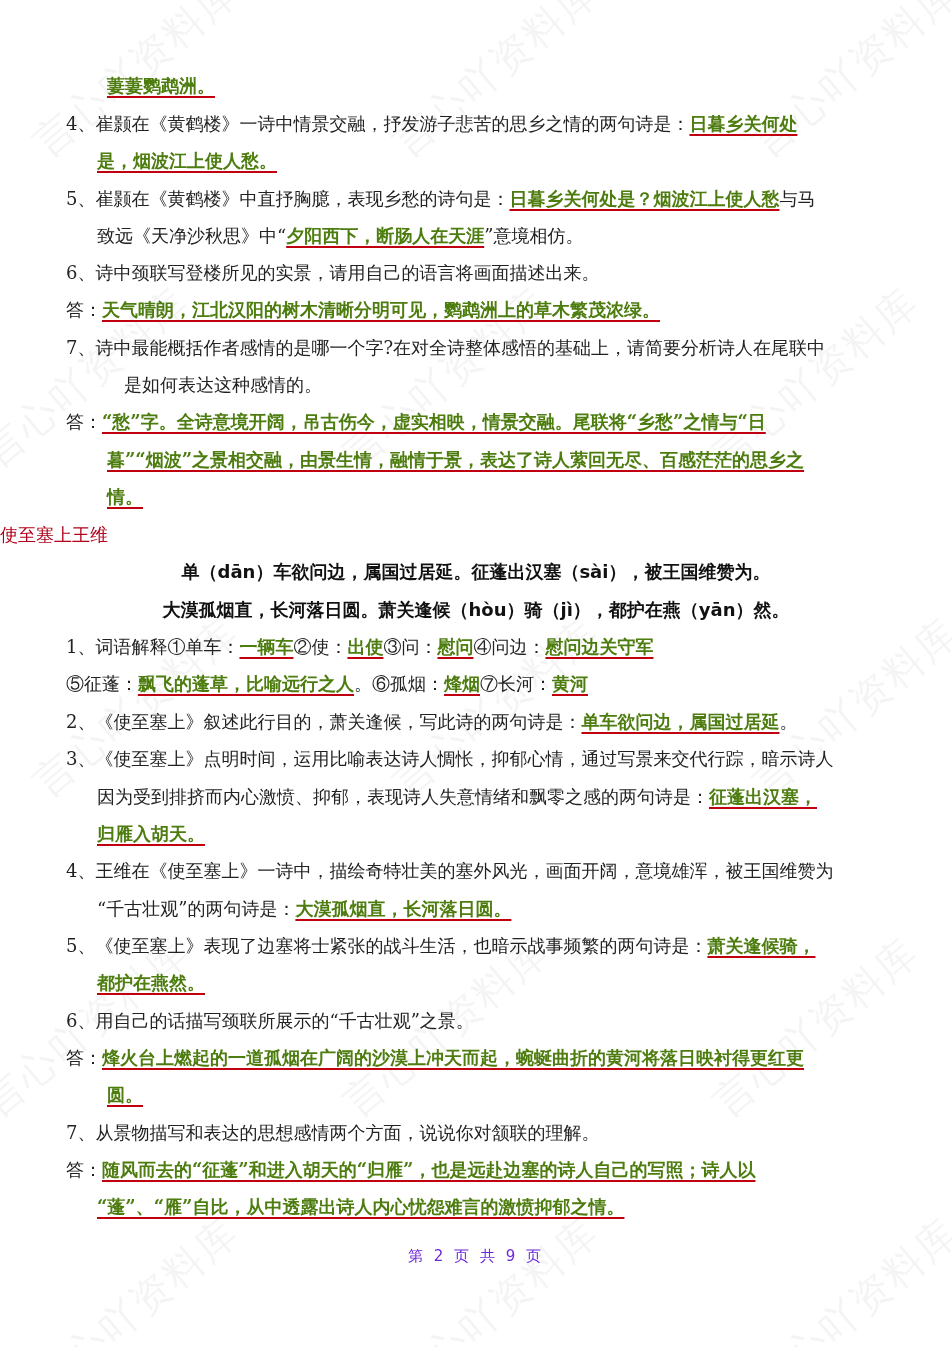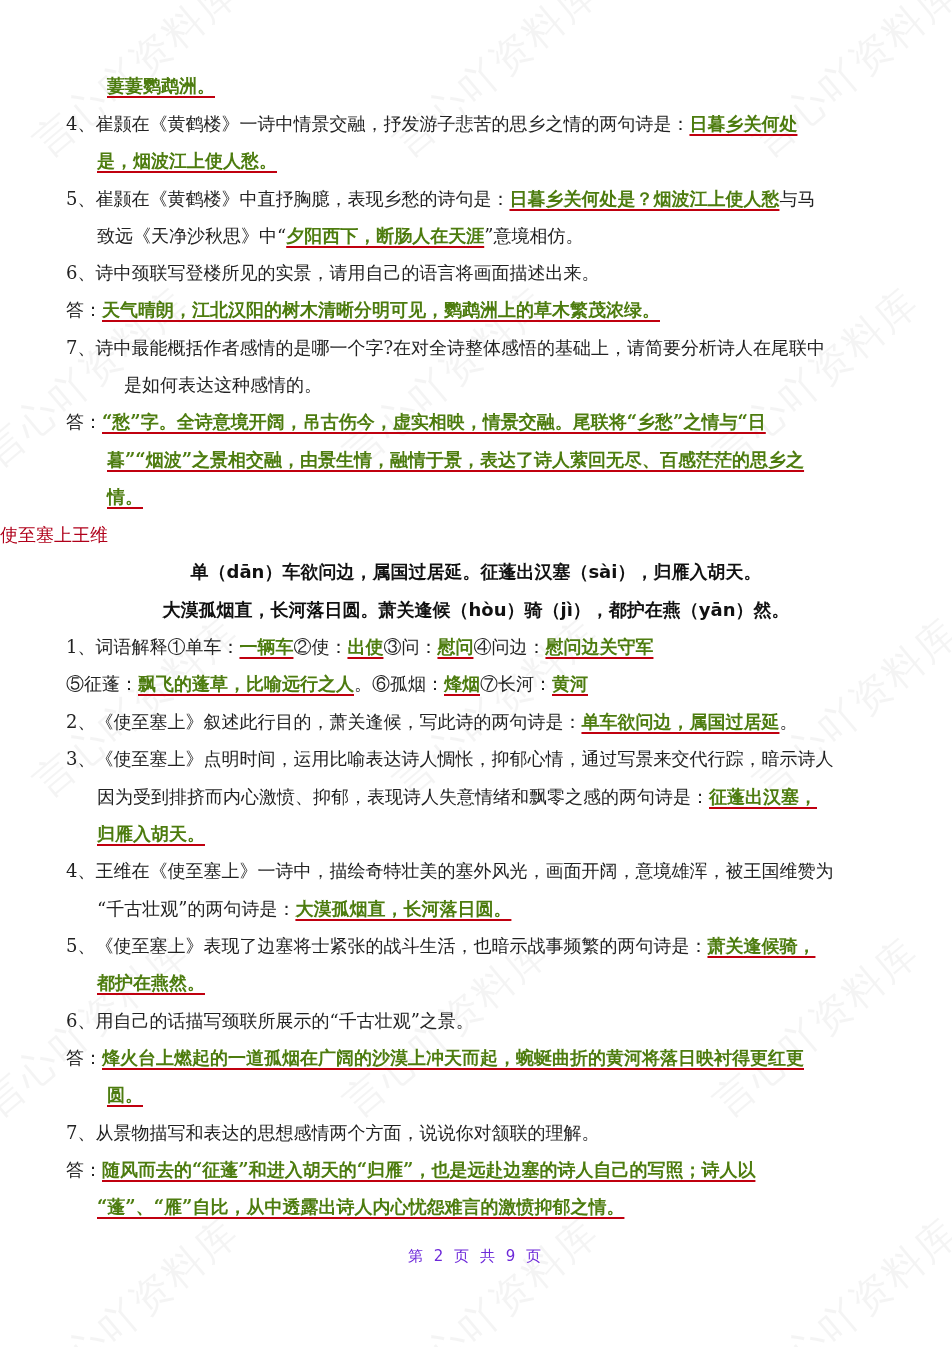--- a/index.html
+++ b/index.html
@@ -74,21 +74,21 @@
     <span>答：</span><span class="ans">“愁”字。全诗意境开阔，吊古伤今，虚实相映，情景交融。尾联将“乡愁”之情与“日</span>
   </div>
   <div class="line" style="left:107px;top:448px">
     <span class="ans">暮”“烟波”之景相交融，由景生情，融情于景，表达了诗人萦回无尽、百感茫茫的思乡之</span>
   </div>
   <div class="line" style="left:107px;top:485px">
     <span class="ans">情。</span>
   </div>
 
   <div class="line title" style="left:0;width:952px;top:523px">使至塞上王维</div>
-  <div class="line poem" style="left:0;width:952px;text-align:center;top:560px">单（dān）车欲问边，属国过居延。征蓬出汉塞（sài），归雁入胡天。</div>
+  <div class="line poem" style="left:0;width:952px;text-align:center;top:560px">单（dān）车欲问边，属国过居延。征蓬出汉塞（sài），被王国维赞为。</div>
   <div class="line poem" style="left:0;width:952px;text-align:center;top:598px">大漠孤烟直，长河落日圆。萧关逢候（hòu）骑（jì），都护在燕（yān）然。</div>
 
   <div class="line" style="left:66px;top:635px">
     <span>1、</span><span>词语解释</span><span>①单车：</span><span class="ans">一辆车</span><span>②使：</span><span class="ans">出使</span><span>③问：</span><span class="ans">慰问</span><span>④问边：</span><span class="ans">慰问边关守军</span>
   </div>
   <div class="line" style="left:66px;top:672px">
     <span>⑤征蓬：</span><span class="ans">飘飞的蓬草，比喻远行之人</span><span>。</span><span>⑥孤烟：</span><span class="ans">烽烟</span><span>⑦长河：</span><span class="ans">黄河</span>
   </div>
 
   <div class="line" style="left:66px;top:710px">

